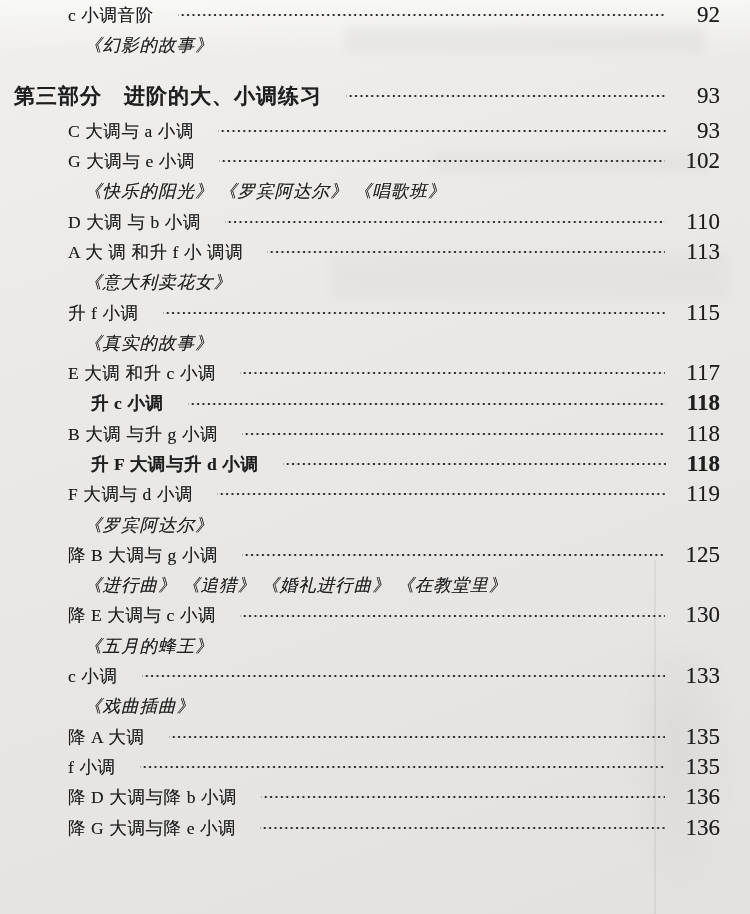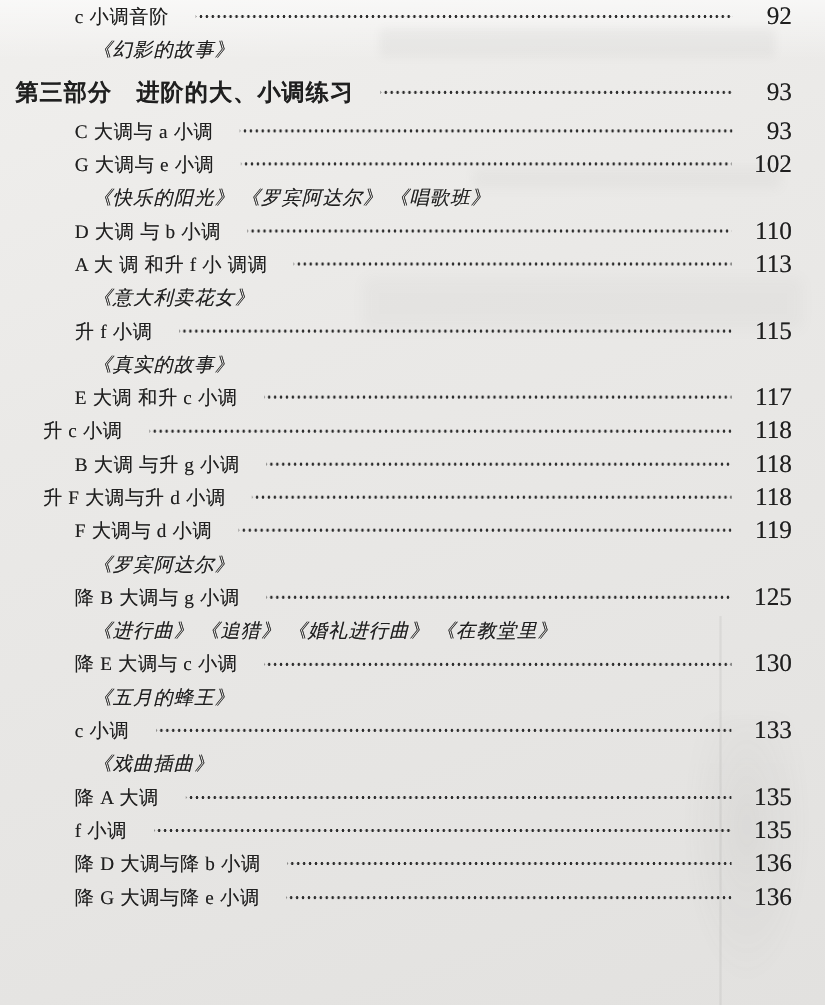--- a/index.html
+++ b/index.html
@@ -52,30 +52,30 @@
     background-repeat: repeat-x;
     background-position: 2px 55%;
   }
   .row .pageno {
     min-width: 33px;
     text-align: right;
     font-size: 23px;
     text-shadow: 0 0 0.4px rgba(30,30,30,0.55);
   }
   .row.entry { padding-left: 68px; }
-  .row.sub   { padding-left: 39px; }
+  .row.sub   { padding-left: 91px; font-weight: bold; }
   .row.song  { padding-left: 84px; }
   .row.song .title {
     font-style: italic;
     letter-spacing: 1px;
   }
   .row.section {
     padding-left: 14px;
     height: 39px;
-    margin-top: 4px;
+    margin-top: 16px;
   }
   .row.section .title {
     font-family: "Liberation Sans", "DejaVu Sans", sans-serif;
     font-weight: bold;
     font-size: 21px;
     letter-spacing: 1px;
   }
   
   .ghost {
     position: absolute;

